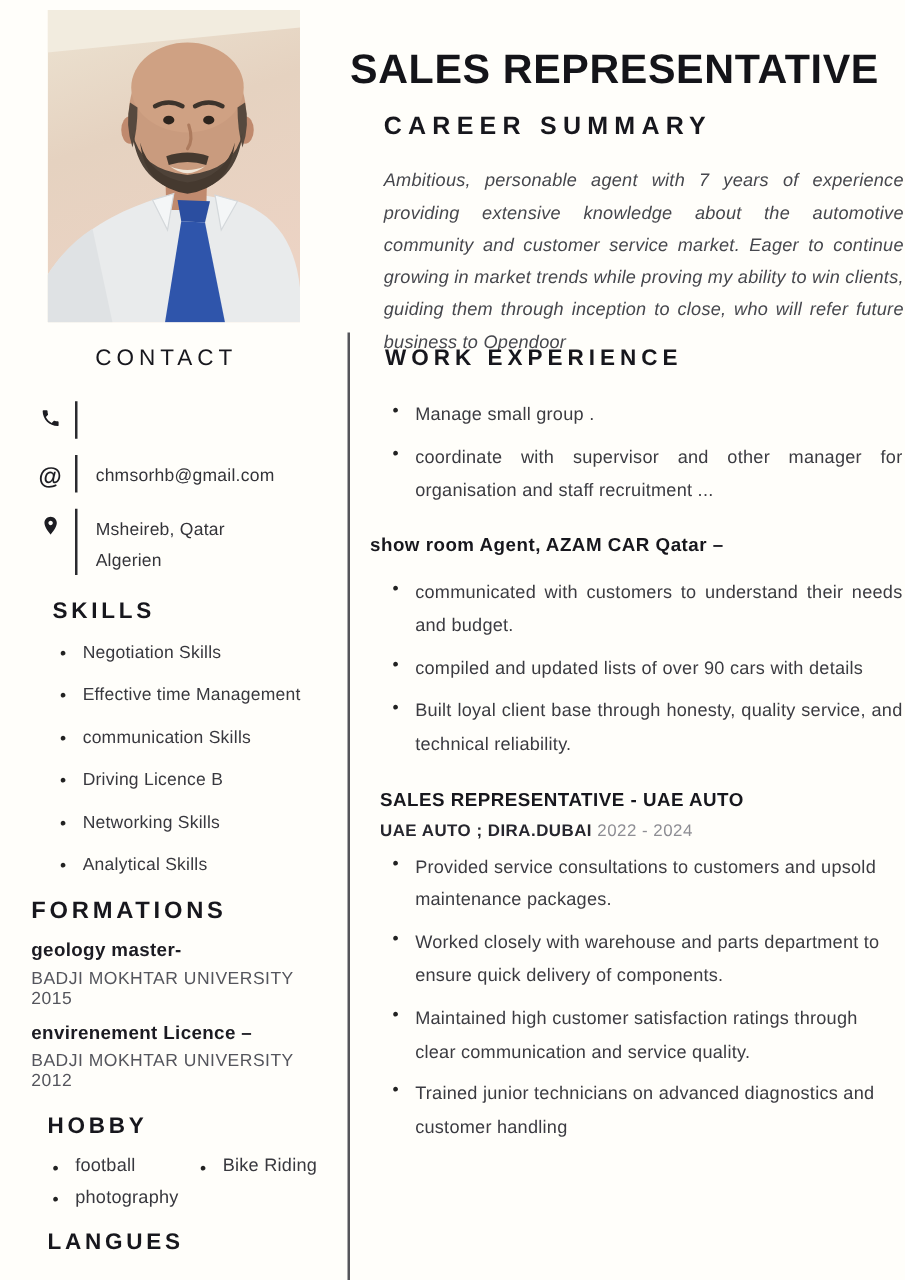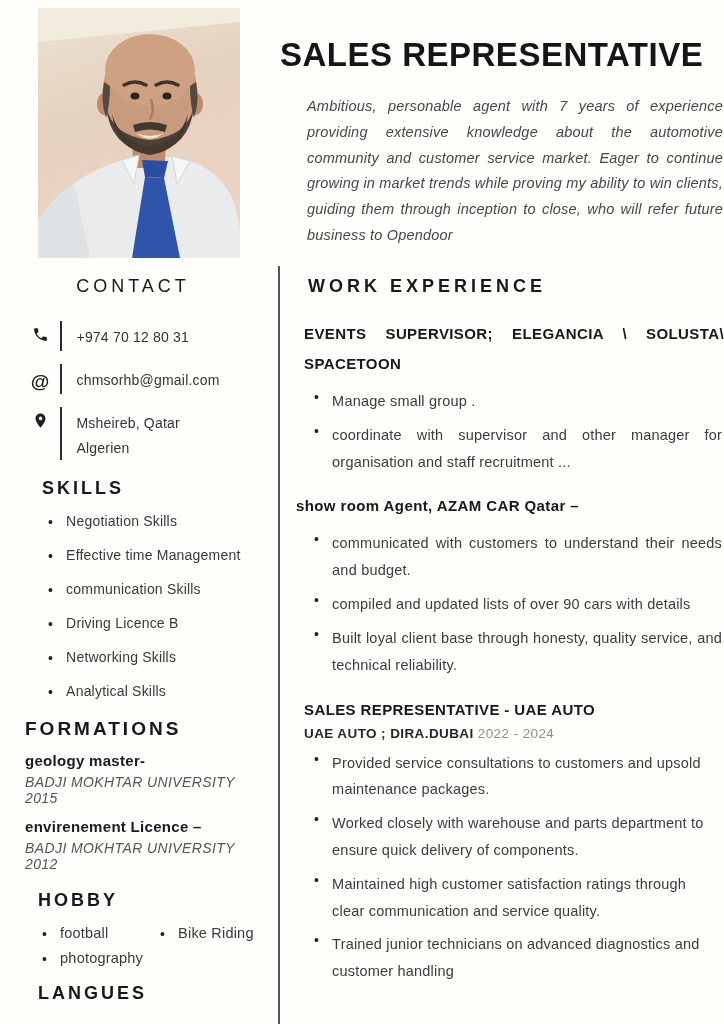--- a/index.html
+++ b/index.html
@@ -36,21 +36,21 @@
   .section-heading { font-size:18px; font-weight:800; letter-spacing:3px; color:#17171d; }
   .skills { margin-top:18px; }
   .skills .section-heading { padding-left:24px; }
   .skills-list { margin-top:14px; padding-left:30px; }
   .li-row { display:flex; align-items:flex-start; font-size:14px; color:#38383e; margin-bottom:14.5px; letter-spacing:0.2px; }
   .li-dot { margin-right:13px; font-size:14px; color:#222; line-height:1.4; }
   .formations { margin-top:15px; }
   .formations .section-heading { padding-left:7px; font-size:19px; }
   .formation-entry { padding-left:7px; margin-top:12px; }
   .formation-title { font-size:15px; font-weight:800; color:#1b1b22; letter-spacing:0.3px; }
-  .formation-detail { margin-top:5px; font-style:italic; font-size:14px; color:#54555c; letter-spacing:0.4px; }
+  .formation-detail { margin-top:5px; font-size:14px; color:#54555c; letter-spacing:0.4px; }
   .hobby { margin-top:18px; }
   .hobby .section-heading { padding-left:20px; }
   .hobby-grid { margin-top:14px; padding-left:24px; display:grid; grid-template-columns:118px 1fr; row-gap:3px; }
   .hobby-grid .li-row { margin-bottom:2px; font-size:14.5px; }
   .langues { margin-top:12px; }
   .langues .section-heading { padding-left:20px; }
   
   .right-col { position:absolute; left:296px; top:276px; width:428px; }
   .work-heading { padding-left:12px; font-size:18px; font-weight:800; letter-spacing:4px; color:#17171d; }
   .job { margin-top:22px; }
@@ -115,37 +115,37 @@
       <path d="M74 106 Q82 134 112 138 Q142 134 150 106 Q146 142 112 147 Q78 142 74 106 Z" fill="#45392f"></path>
 
       <path d="M95 117 Q112 111 129 117 L127 124 Q112 119 97 124 Z" fill="#45392f"></path>
 
       <path d="M98 125 Q112 136 126 125 Q112 131 98 125 Z" fill="#f1e8da"></path>
     </svg>
   </div>
 
   <div class="header-right">
     <div class="page-title">SALES REPRESENTATIVE</div>
+    <div class="summary-heading">CAREER SUMMARY</div>
     <div class="summary-text">Ambitious, personable agent with 7 years of experience providing extensive knowledge about the automotive community and customer service market. Eager to continue growing in market trends while proving my ability to win clients, guiding them through inception to close, who will refer future business to Opendoor</div>
   </div>
 
   <div class="divider-v"></div>
 
   <div class="left-col">
 
     <div class="contact-heading">CONTACT</div>
     <div class="contact-list">
       <div class="contact-item">
         <span class="ci-icon">
           <svg viewBox="0 0 24 24">
               <path d="M6.62 10.79c1.44 2.83 3.76 5.14 6.59 6.59l2.2-2.2c.27-.27.67-.36 1.02-.24 1.12.37 2.33.57 3.57.57.55 0 1 .45 1 1V20c0 .55-.45 1-1 1-9.39 0-17-7.61-17-17 0-.55.45-1 1-1h3.5c.55 0 1 .45 1 1 0 1.25.2 2.45.57 3.57.11.35.03.74-.25 1.02l-2.2 2.2z"></path>
             </svg>
         </span>
         <span class="ci-sep"></span>
-        <span class="ci-text">+974 70 12 80 31</span>
       </div>
       <div class="contact-item">
         <span class="ci-icon">
             <span class="ci-at">@</span>
           </span>
         <span class="ci-sep"></span>
         <span class="ci-text">chmsorhb@gmail.com</span>
       </div>
       <div class="contact-item">
         <span class="ci-icon">
@@ -225,21 +225,20 @@
       <div class="section-heading">LANGUES</div>
 
     </div>
 
   </div>
 
   <div class="right-col">
     <div class="work-heading">WORK EXPERIENCE</div>
 
     <div class="job">
-      <div class="job-title indent justify">EVENTS SUPERVISOR; ELEGANCIA \ SOLUSTA\ SPACETOON</div>
       <div class="bullets justify">
         <div class="li-row">
             <span class="li-dot">•</span>
             <span class="li-text">Manage small group .</span>
           </div>
         <div class="li-row">
             <span class="li-dot">•</span>
             <span class="li-text">coordinate with supervisor and other manager for organisation and staff recruitment  ...</span>
           </div>
       </div>

